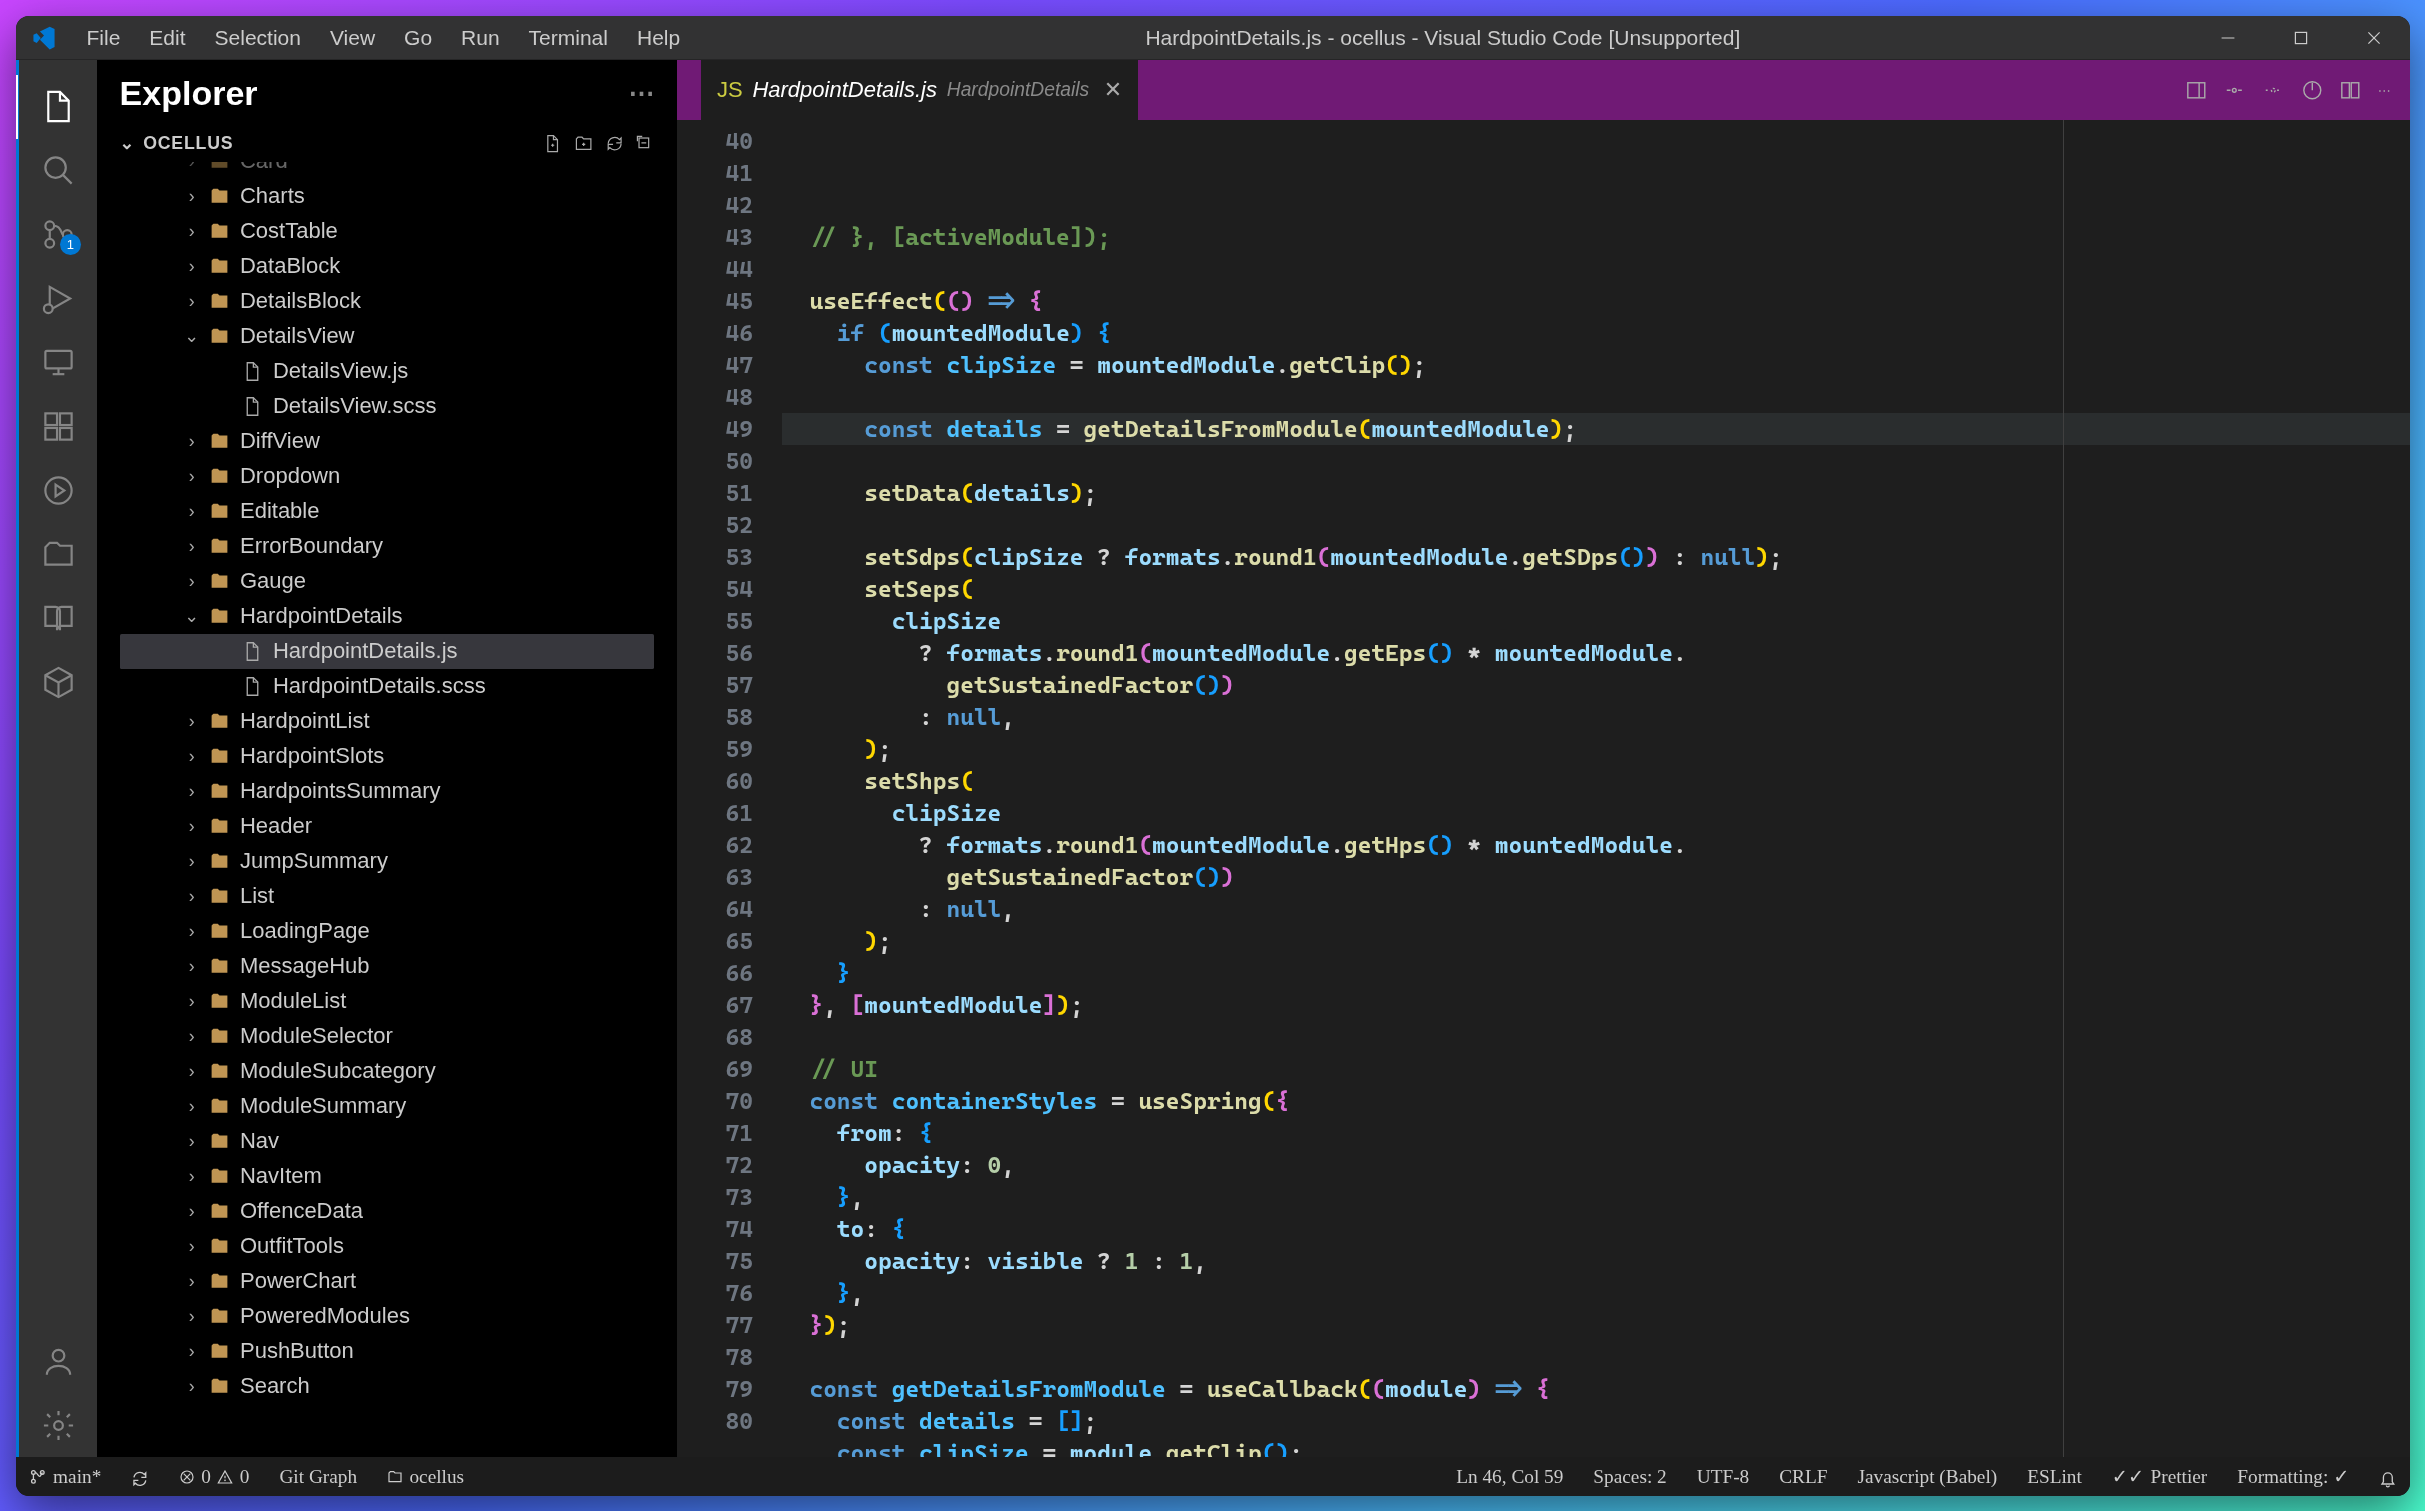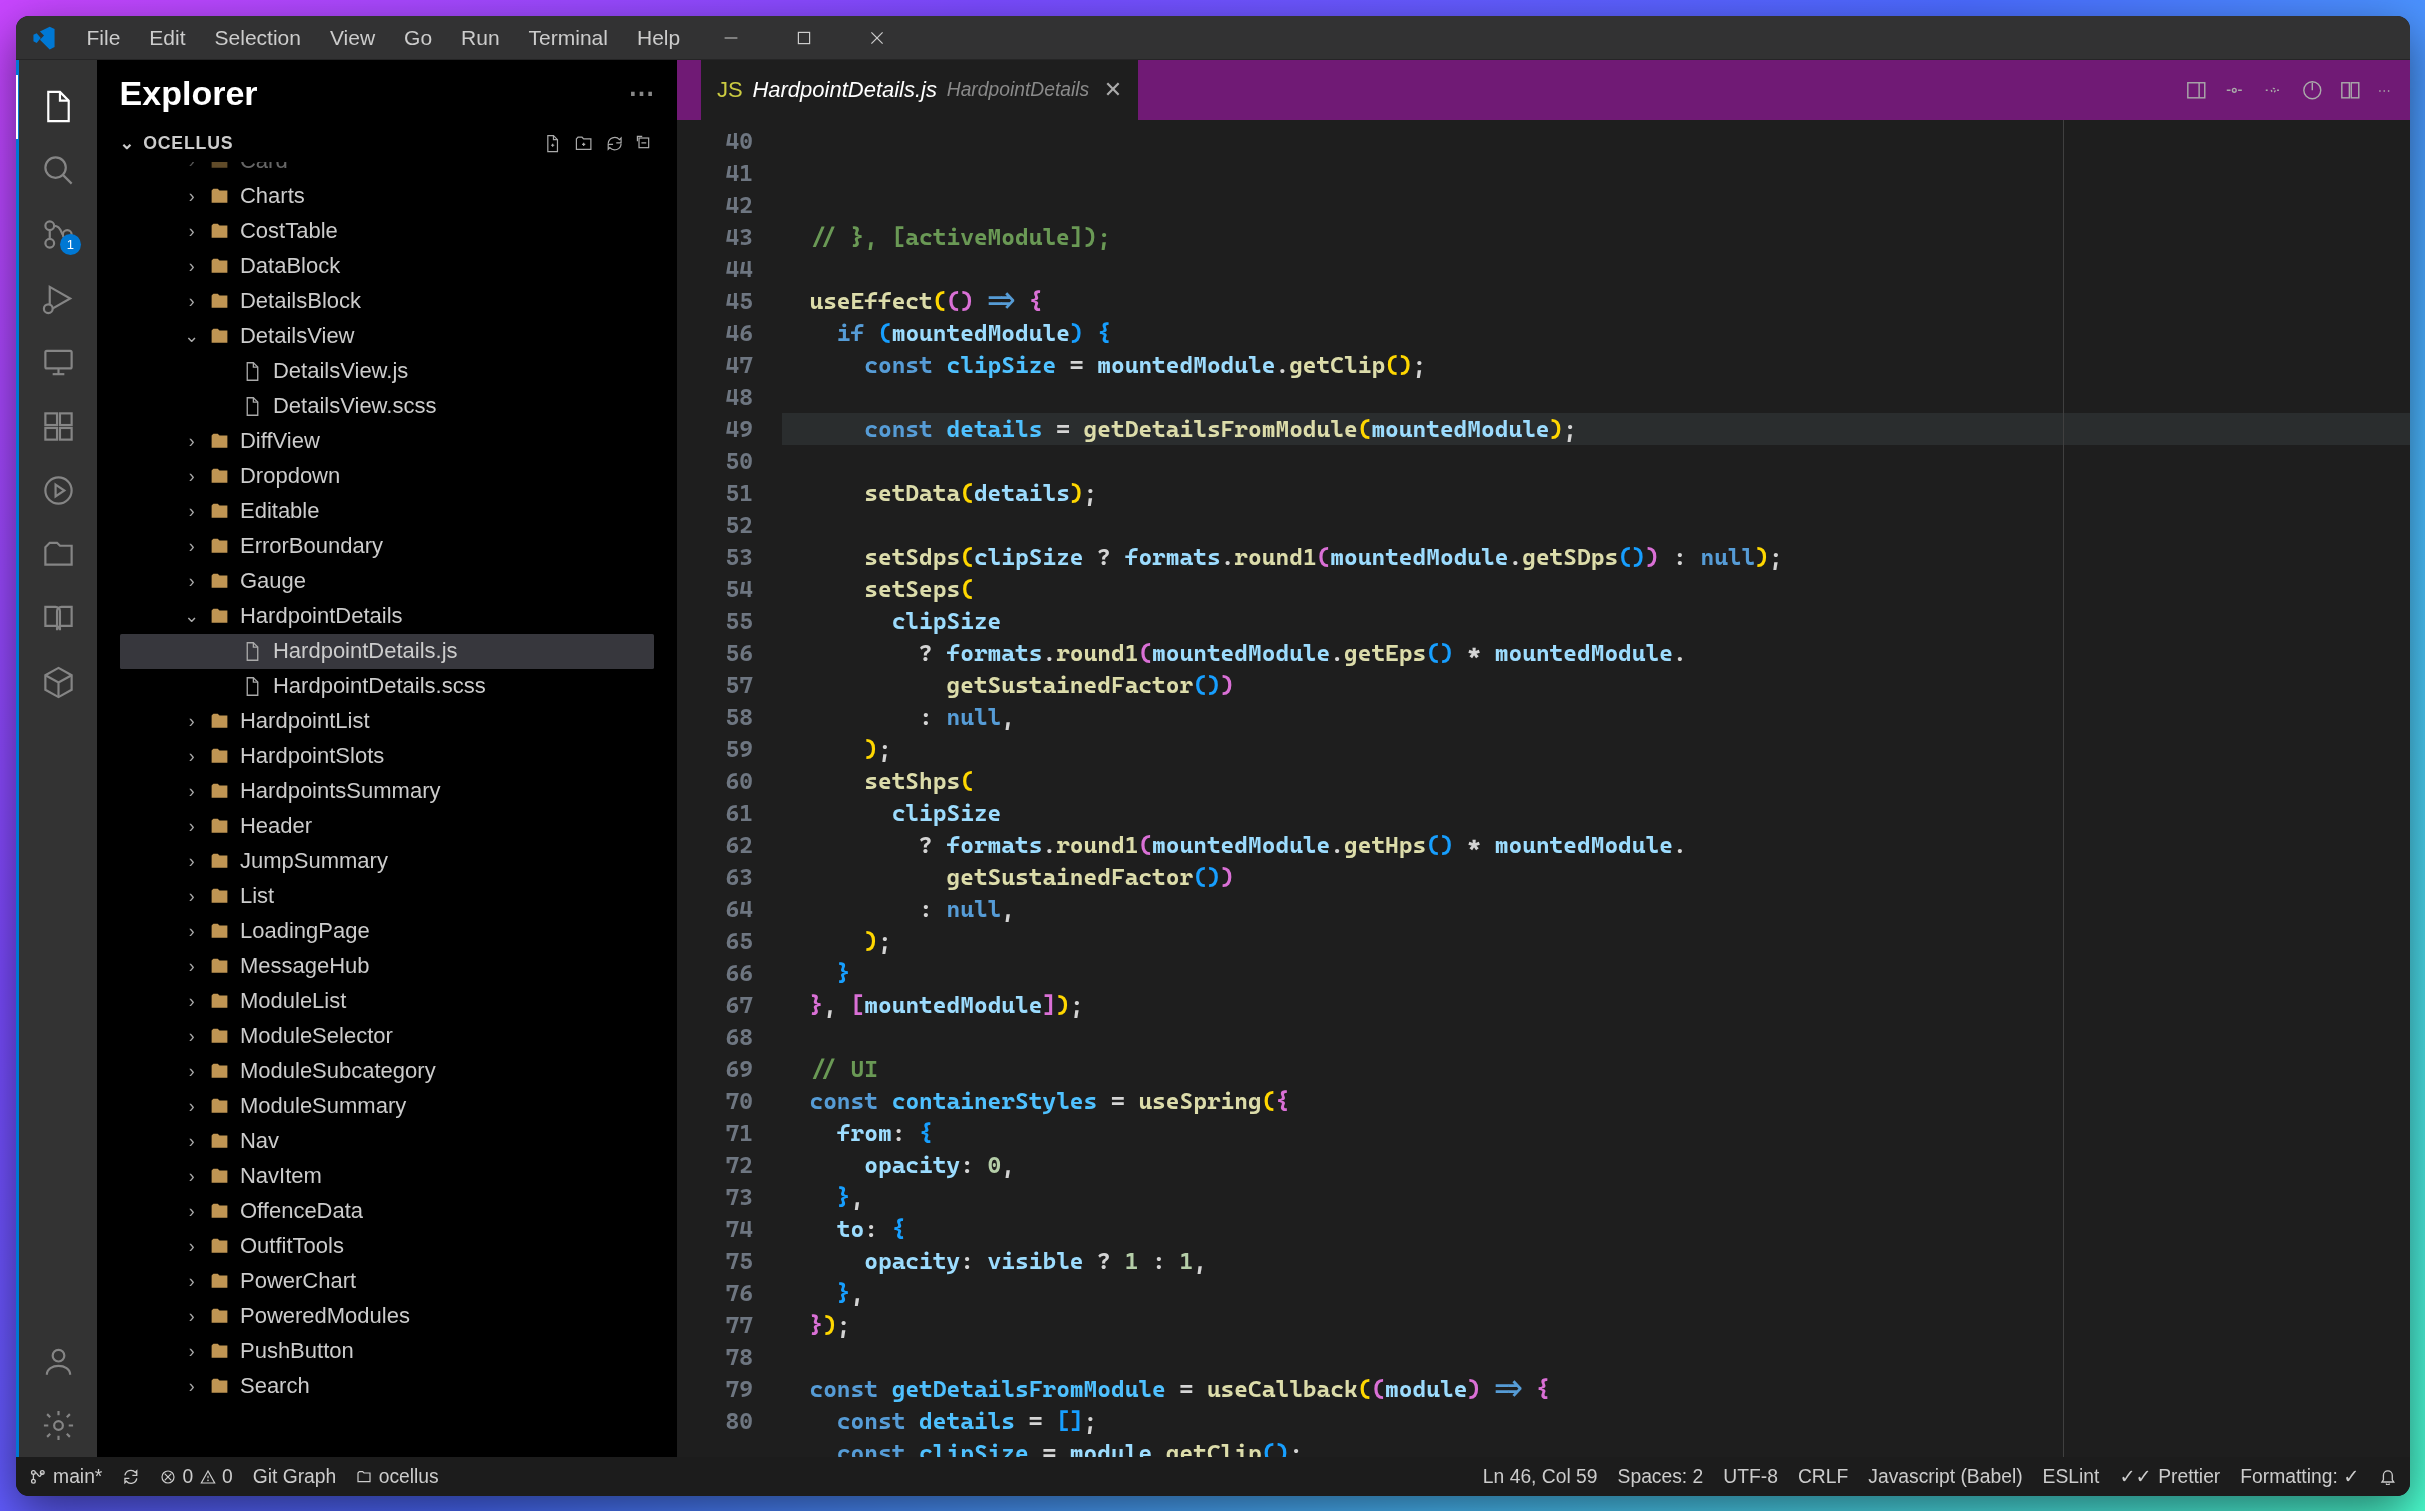--- a/index.html
+++ b/index.html
@@ -101,21 +101,21 @@
 .tk-var { color:#9cdcfe; }
 .tk-const { color:#4fc1ff; }
 .tk-num { color:#b5cea8; }
 .tk-br { color:#ffd700; }
 .tk-br2 { color:#da70d6; }
 .tk-br3 { color:#179fff; }
 .statusbar {
   height:39px; background:#1c1c1c; display:flex; align-items:center; font-size:19.3px; color:#ccc;
   padding:0 13px; justify-content:space-between;
 }
-.statusbar .left, .statusbar .right { display:flex; align-items:center; gap:20px; }
+.statusbar .left, .statusbar .right { display:flex; align-items:flex-end; gap:30px;font-family:Liberation Serif, serif; }
 .statusbar .sitem { display:flex; align-items:center; gap:6.4px; }
 svg { display:block; }
 </style>
 </head>
 <body>
 
 <div class="window">
 
   <div class="titlebar">
     <div class="vscode-icon">
@@ -126,20 +126,21 @@
     <div class="menu" id="menu-bar">
         <div class="menu-item">File</div>
         <div class="menu-item">Edit</div>
         <div class="menu-item">Selection</div>
         <div class="menu-item">View</div>
         <div class="menu-item">Go</div>
         <div class="menu-item">Run</div>
         <div class="menu-item">Terminal</div>
         <div class="menu-item">Help</div>
       </div>
+    <div class="title">HardpointDetails.js - ocellus - Visual Studio Code [Unsupported]</div>
     <div class="win-controls">
       <div class="win-btn">
           <svg width="16" height="16" viewBox="0 0 20 20">
             <line x1="2" y1="10" x2="18" y2="10" stroke="#ccc" stroke-width="1.5"></line>
           </svg>
         </div>
       <div class="win-btn">
           <svg width="16" height="16" viewBox="0 0 20 20">
             <rect x="3" y="3" width="14" height="14" stroke="#ccc" fill="none" stroke-width="1.5"></rect>
           </svg>

